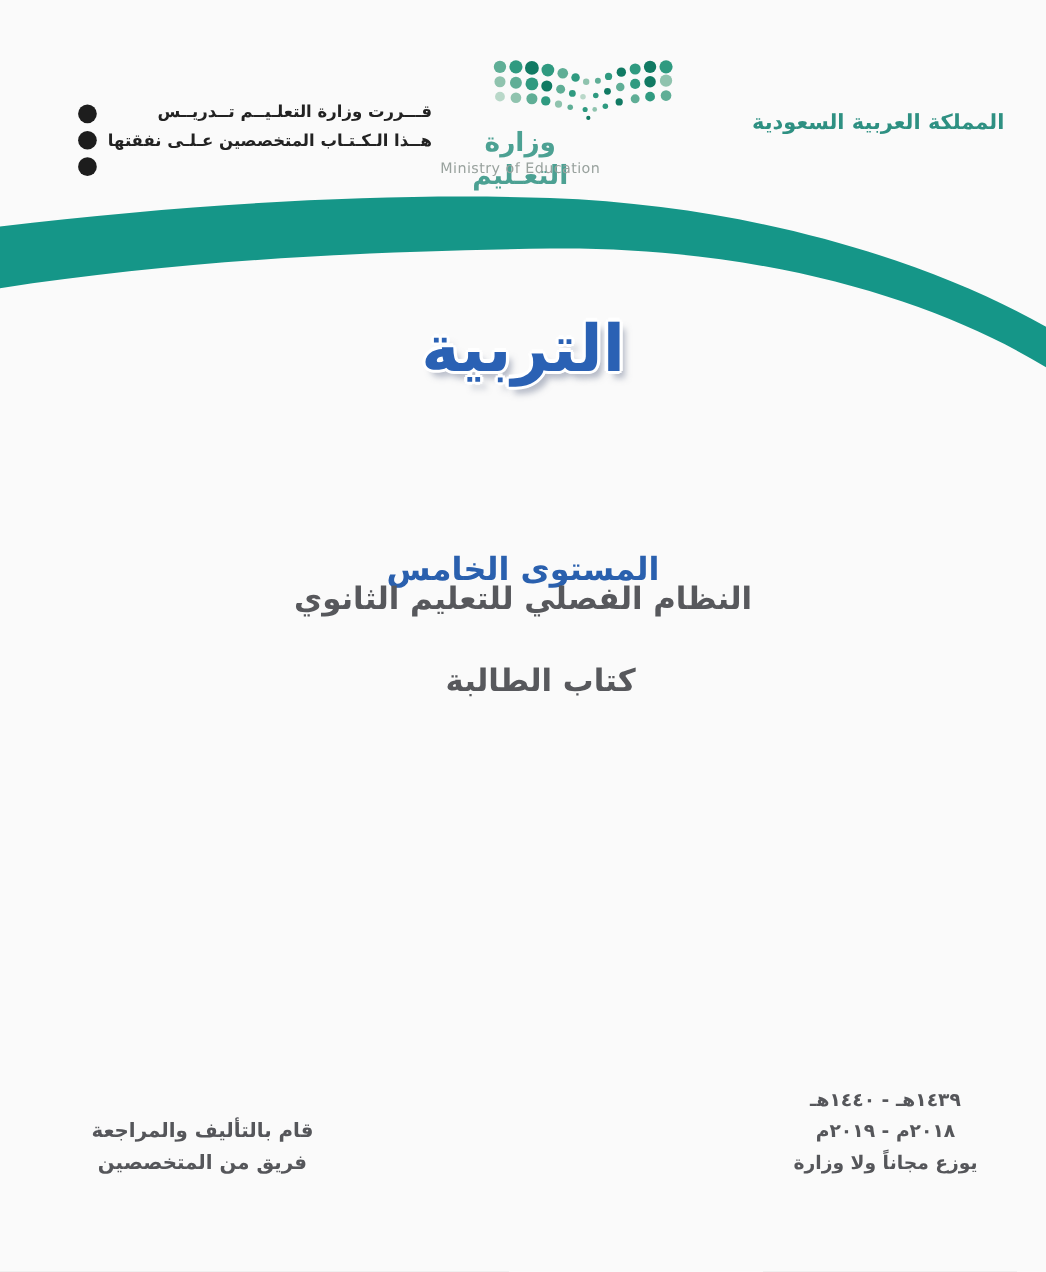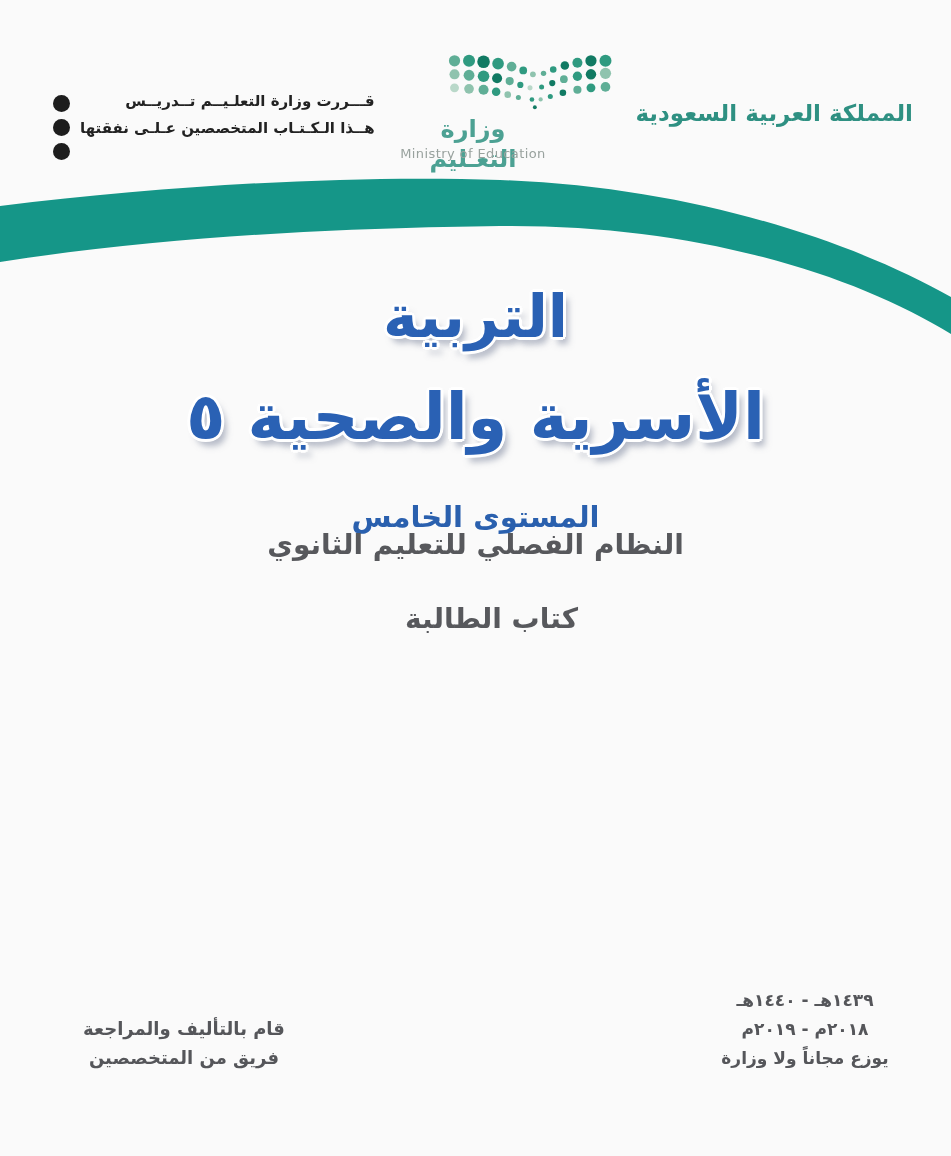--- a/index.html
+++ b/index.html
@@ -5,33 +5,33 @@
   html,body{margin:0;padding:0;background:#e8e8e8;}
   .page{
     position:relative;
     width:951px;height:1156px;
     margin:0 auto;
     background:#fafafa;
     overflow:hidden;
     font-family:"DejaVu Sans", sans-serif;
   }
   
-  .approval{position:absolute;left:53px;top:88px;display:flex;align-items:flex-start;}
+  .approval{position:absolute;left:71px;top:88px;display:flex;align-items:flex-start;}
   .approval-dots{display:flex;flex-direction:column;gap:7px;margin-top:7px;margin-right:10px;}
   .approval-dots i{width:17px;height:17px;border-radius:50%;background:#1d1d1d;display:block;}
   .approval-text{color:#222;font-weight:bold;font-size:15px;line-height:27px;text-align:right;white-space:nowrap;}
   
   .logo{position:absolute;left:398px;top:54px;width:218px;height:112px;}
   .logo-dots{position:absolute;left:48px;top:0;width:168px;height:60px;}
   .logo-ar{position:absolute;left:0;top:60px;width:150px;text-align:center;
            color:#4ca193;font-size:24px;font-weight:bold;line-height:30px;}
   .logo-en{position:absolute;left:0;top:92px;width:150px;text-align:center;
            color:#99a29e;font-size:13px;letter-spacing:.4px;}
   
-  .country{position:absolute;right:38px;top:100px;color:#2e9082;font-size:23px;font-weight:bold;white-space:nowrap;margin-left:12px;}
+  .country{position:absolute;right:38px;top:100px;color:#2e9082;font-size:19px;font-weight:bold;white-space:nowrap;margin-left:12px;}
   
   .banner{position:absolute;left:0;top:170px;width:951px;height:180px;display:block;}
   
   .title1,.title2{
     position:absolute;left:0;width:100%;text-align:center;
     color:#2a61b4;font-weight:bold;white-space:nowrap;
     text-shadow:
       -2px -2px 0 #fff, 2px -2px 0 #fff, -2px 2px 0 #fff, 2px 2px 0 #fff,
       0 -3px 0 #fff, 0 3px 0 #fff, -3px 0 0 #fff, 3px 0 0 #fff,
       5px 7px 6px rgba(110,120,145,.5);
@@ -117,21 +117,20 @@
     <div class="logo-en">Ministry of Education</div>
   </div>
 
   <div class="country" dir="rtl">المملكة العربية السعودية</div>
 
   <svg class="banner" viewBox="0 0 951 180" preserveAspectRatio="none" aria-hidden="true">
     <path d="M0,36 C180,14 360,5 500,10 C690,17 850,70 951,127 L951,164 C850,102 690,54 500,56 C360,58 180,64 0,92 Z" fill="#159688"></path>
   </svg>
 
   <div class="title1" dir="rtl">التربية</div>
-  <div class="title2" dir="rtl">الأسرية والصحية ٥</div>
 
   <div class="level" dir="rtl">المستوى الخامس</div>
   <div class="system" dir="rtl">النظام الفصلي للتعليم الثانوي</div>
   <div class="booktype" dir="rtl">كتاب الطالبة</div>
 
   <div class="authors" dir="rtl">
     <div>قام بالتأليف والمراجعة</div>
     <div>فريق من المتخصصين</div>
   </div>
 

